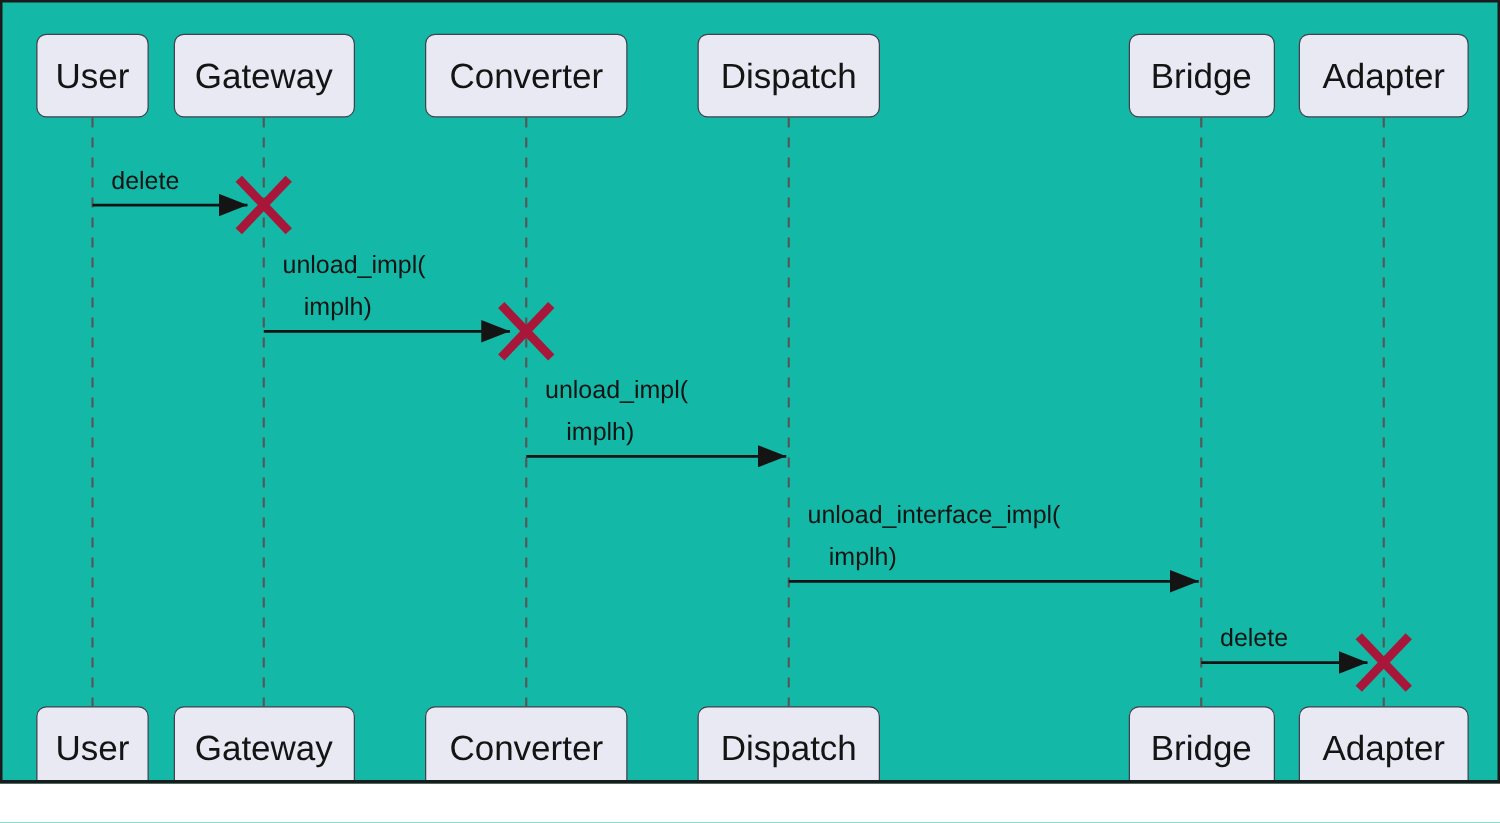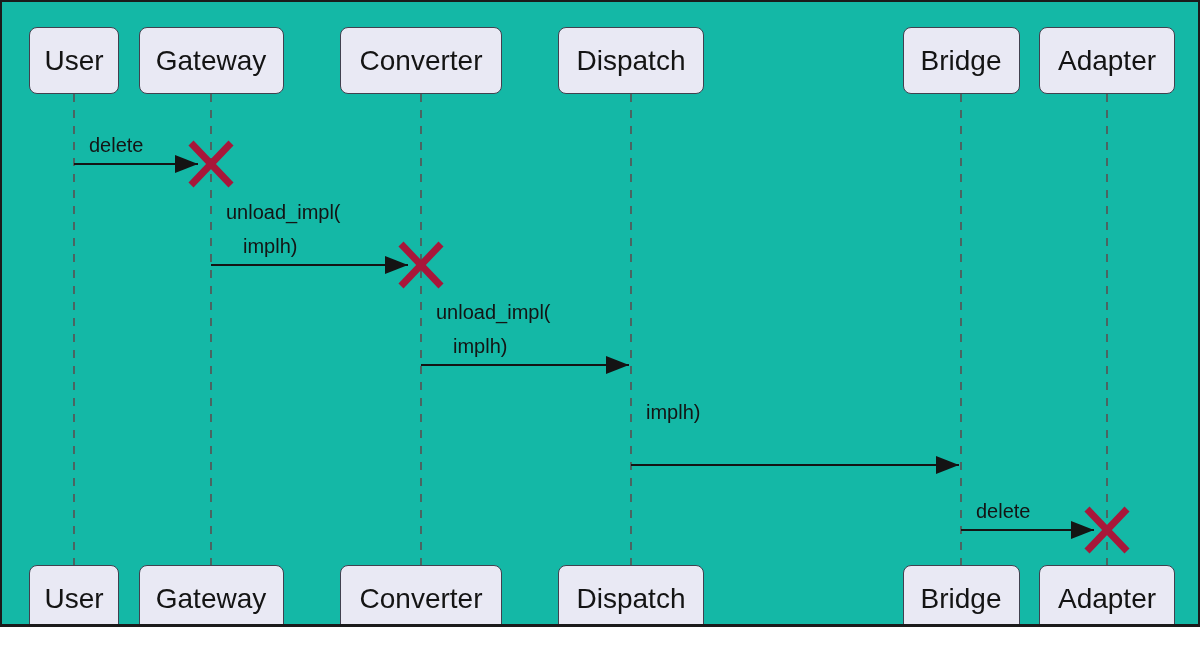--- a/index.html
+++ b/index.html
@@ -126,19 +126,20 @@
       </div>
       <div class="msg-label" style="left: 224px; top: 193px;">
         <span class="msg-line">unload_impl(</span>
         <span class="msg-line">implh)</span>
       </div>
       <div class="msg-label" style="left: 434px; top: 293px;">
         <span class="msg-line">unload_impl(</span>
         <span class="msg-line">implh)</span>
       </div>
       <div class="msg-label" style="left: 644px; top: 393px;">
+        <span class="msg-line">unload_interface_impl(</span>
         <span class="msg-line">implh)</span>
       </div>
       <div class="msg-label" style="left: 974px; top: 492px;">
         <span class="msg-line">delete</span>
       </div>
     </div>
 </div>
 
 </body></html>

